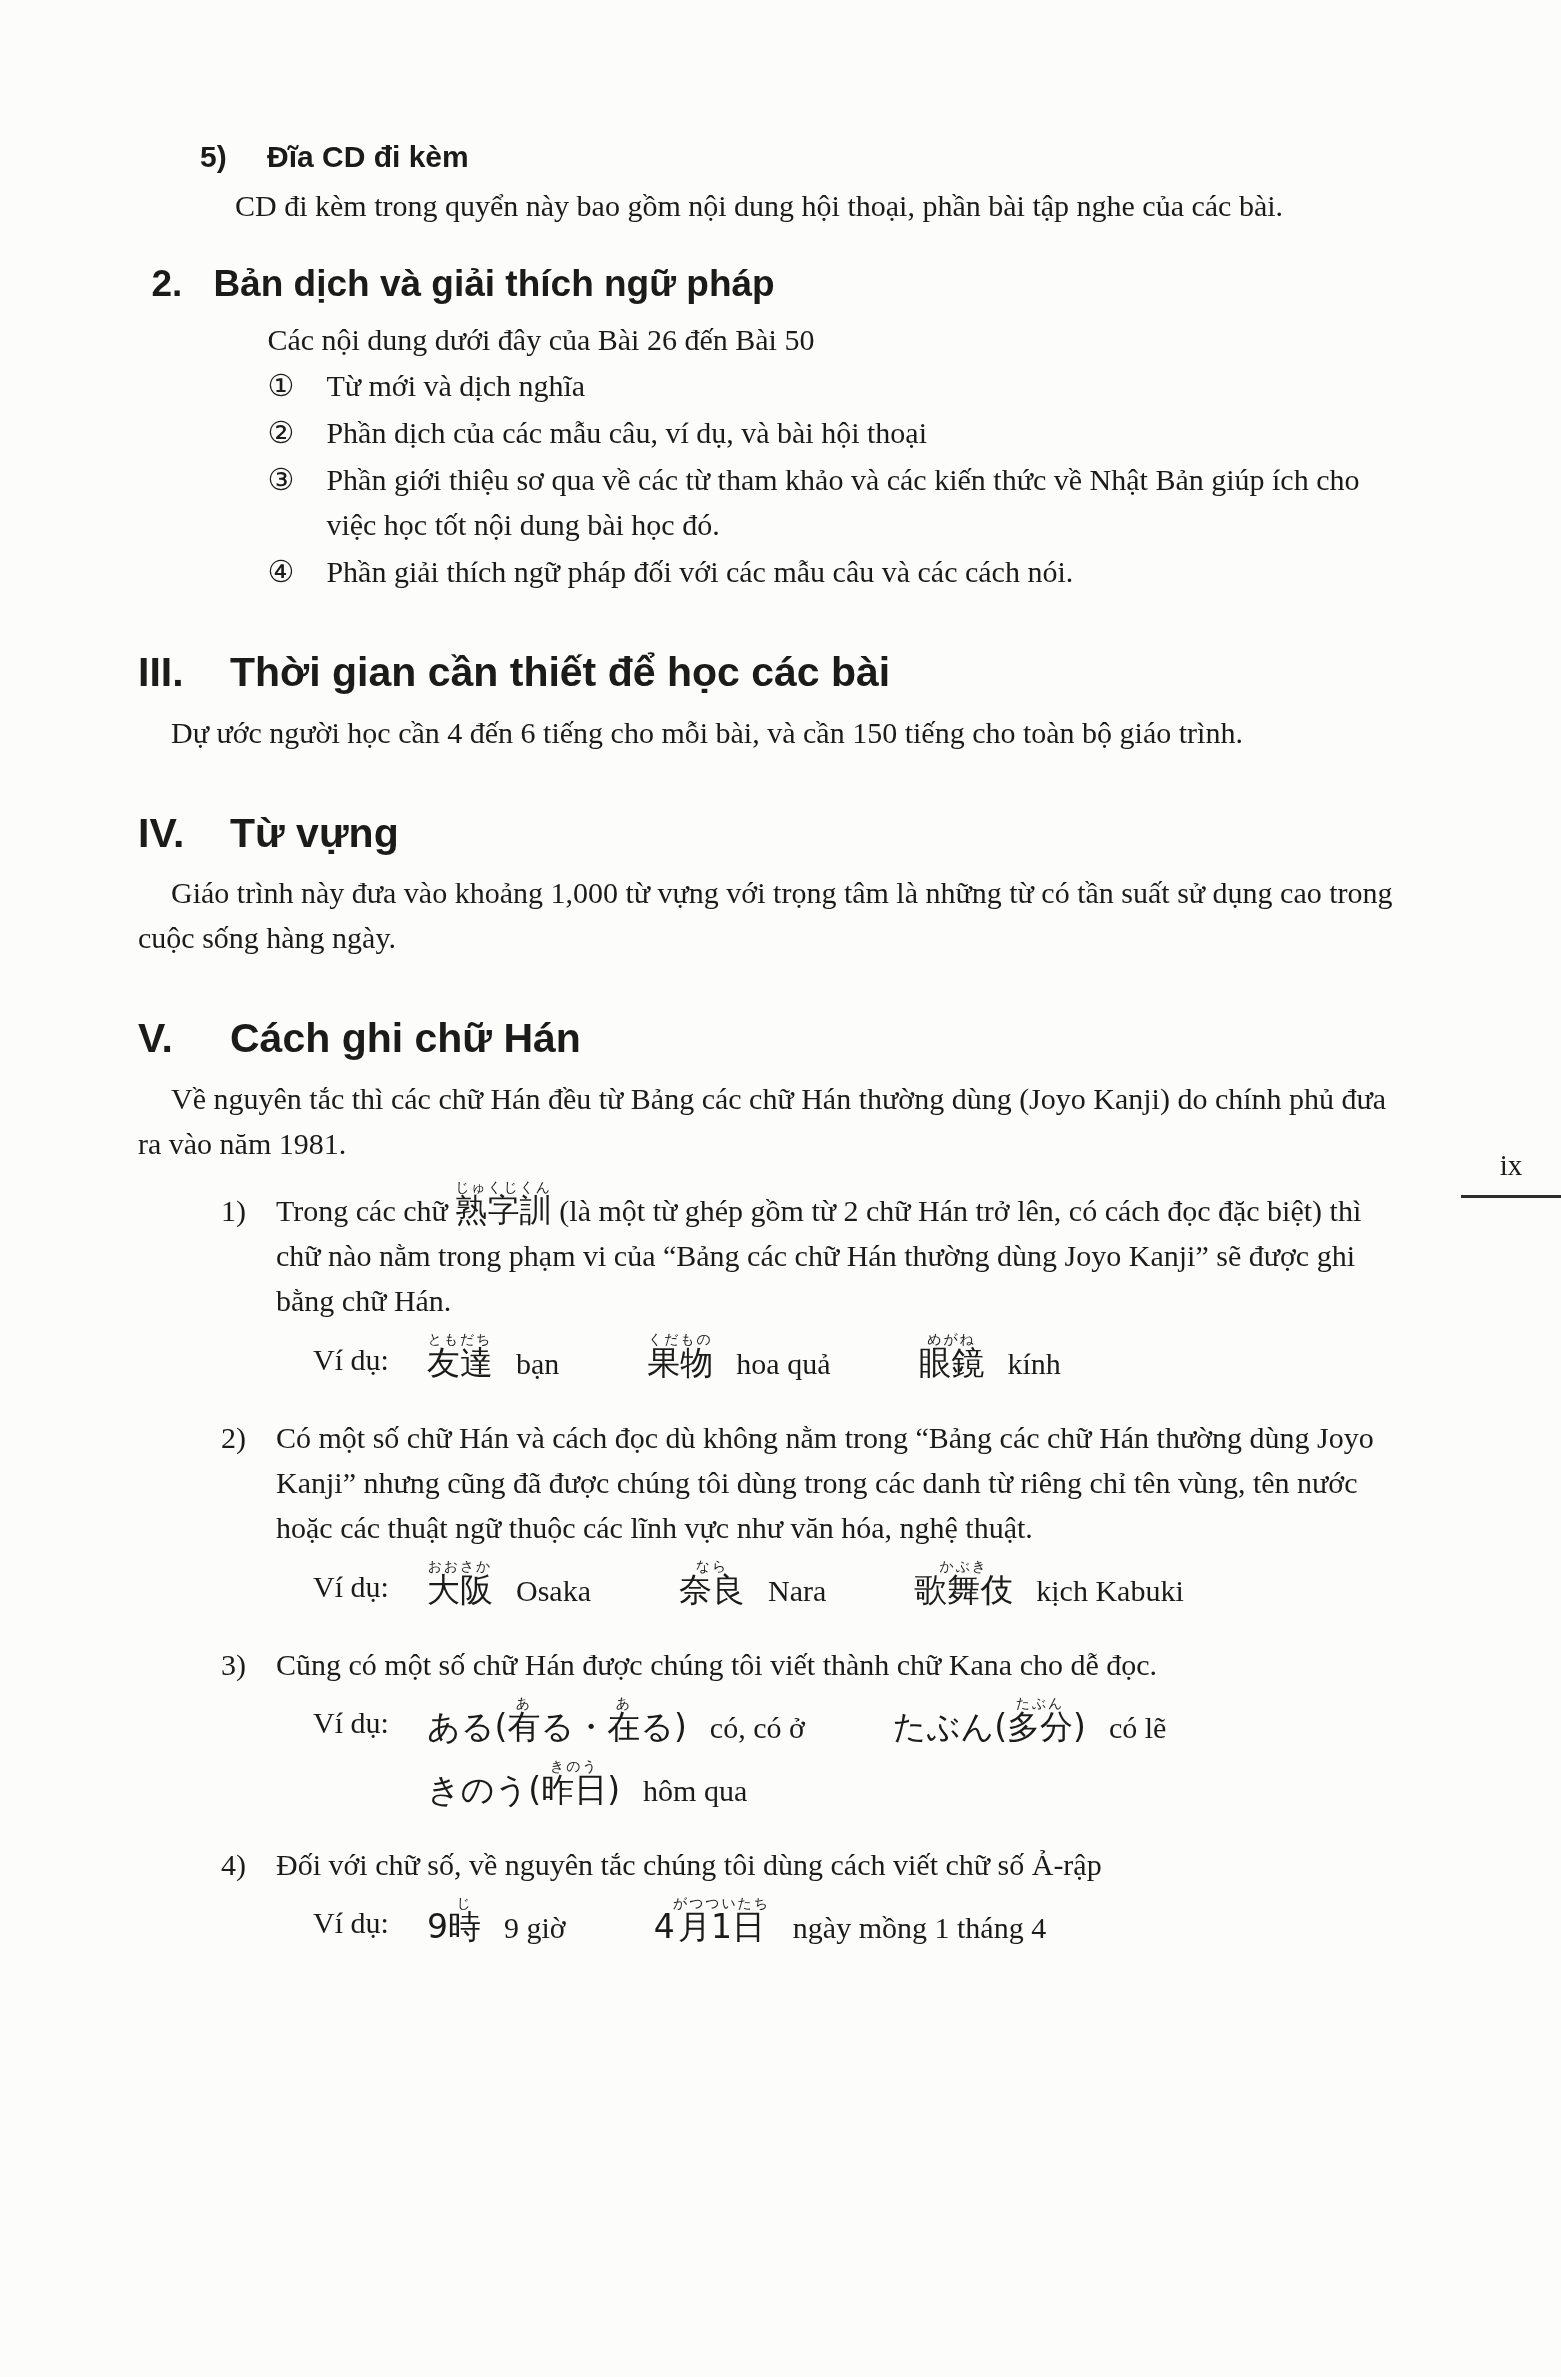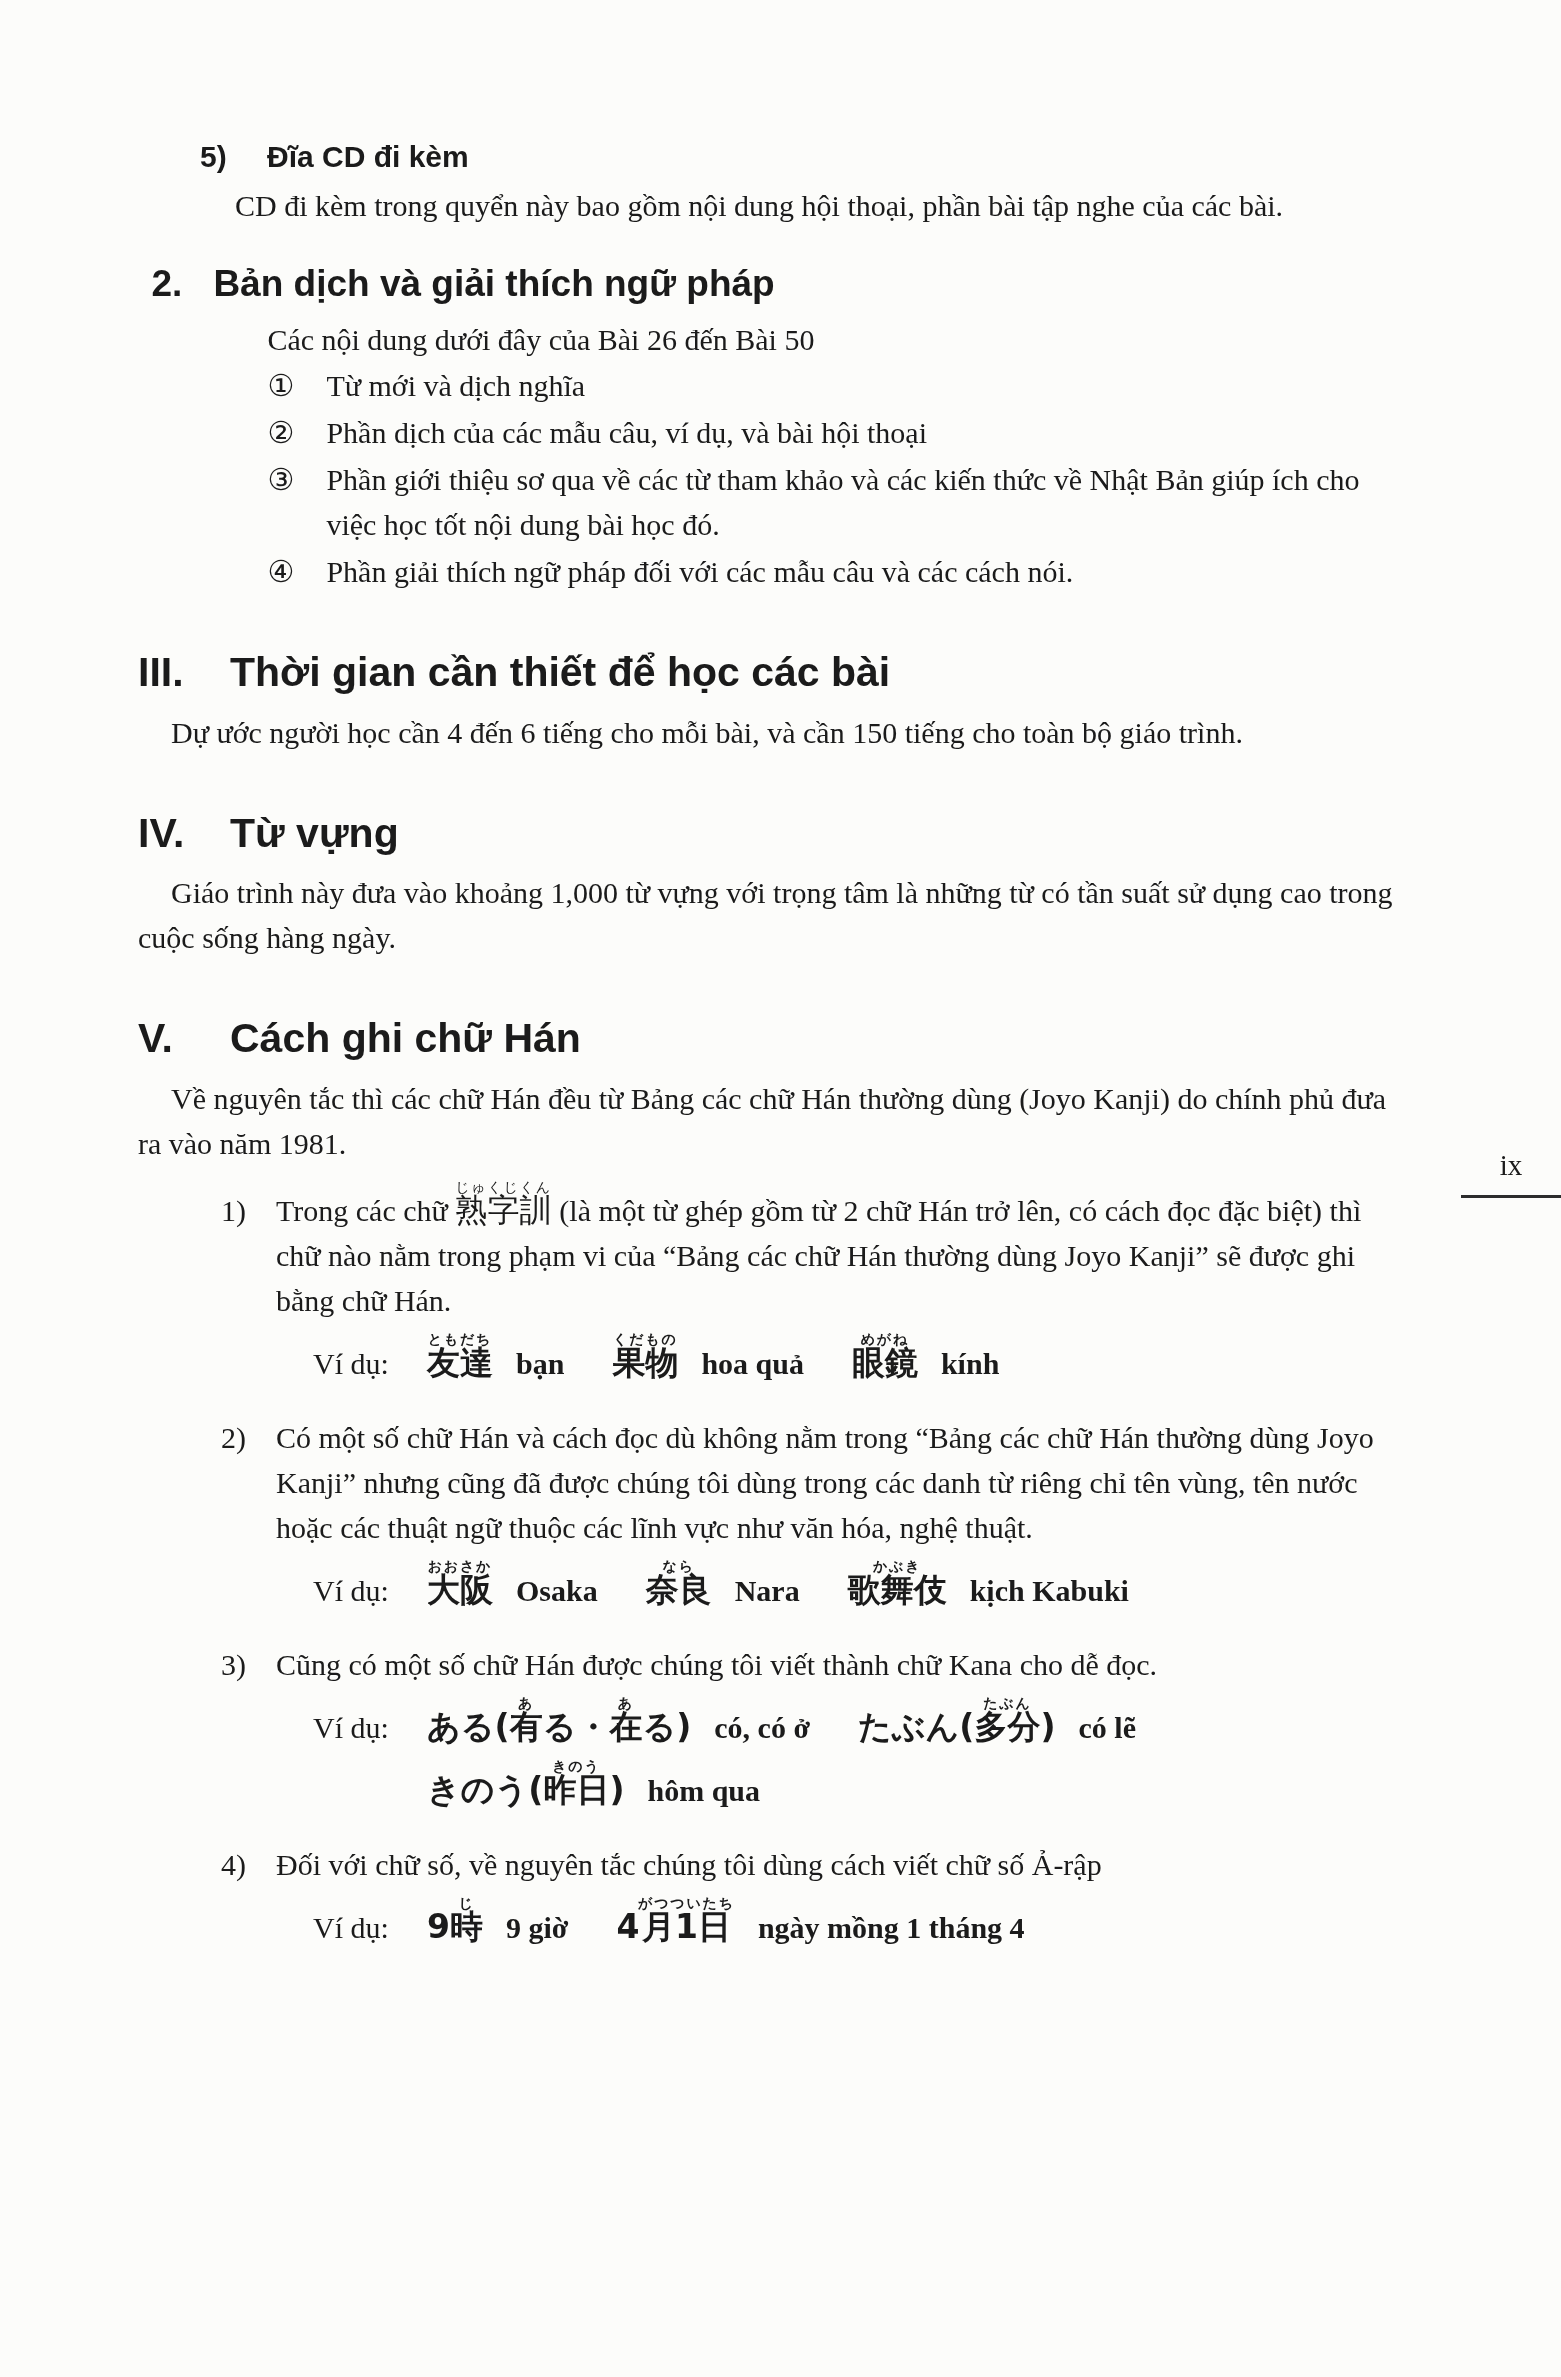--- a/index.html
+++ b/index.html
@@ -46,23 +46,23 @@
   
   .roman { margin-top: 52px; }
   .roman .head { font-size: 41px; line-height: 53px; gap: 7px; }
   .roman .para { margin-top: 10.7px; max-width: 1258px; }
   .indent { text-indent: 33px; }
 
   
   .v-item { display: flex; align-items: baseline; margin-left: 83px; margin-top: 27px; }
   .v-item.first { margin-top: 14.3px; }
   .v-body { max-width: 1127px; }
-  .example-line { display: flex; align-items: flex-end; margin: 9px 0 1.8px 37px; }
+  .example-line { display: flex; align-items: center; margin: 9px 0 1.8px 37px; }
   .vd-label { flex: none; min-width: 114px; }
-  .groups { display: flex; align-items: baseline; gap: 48px; flex-wrap: wrap; font-weight: bold; }
+  .groups { display: flex; align-items: baseline; gap: 88px; flex-wrap: wrap; }
   .example-group { display: inline-flex; align-items: baseline; gap: 23px; }
   .example-word { font-size: 33px; font-family: "DejaVu Sans", sans-serif; white-space: nowrap; }
   .example-gloss { font-size: 30px; }
 
   ruby { ruby-align: center; }
   rt {
     font-size: 14px;
     font-family: "DejaVu Sans", sans-serif;
     letter-spacing: 1.8px;
     line-height: 1;

